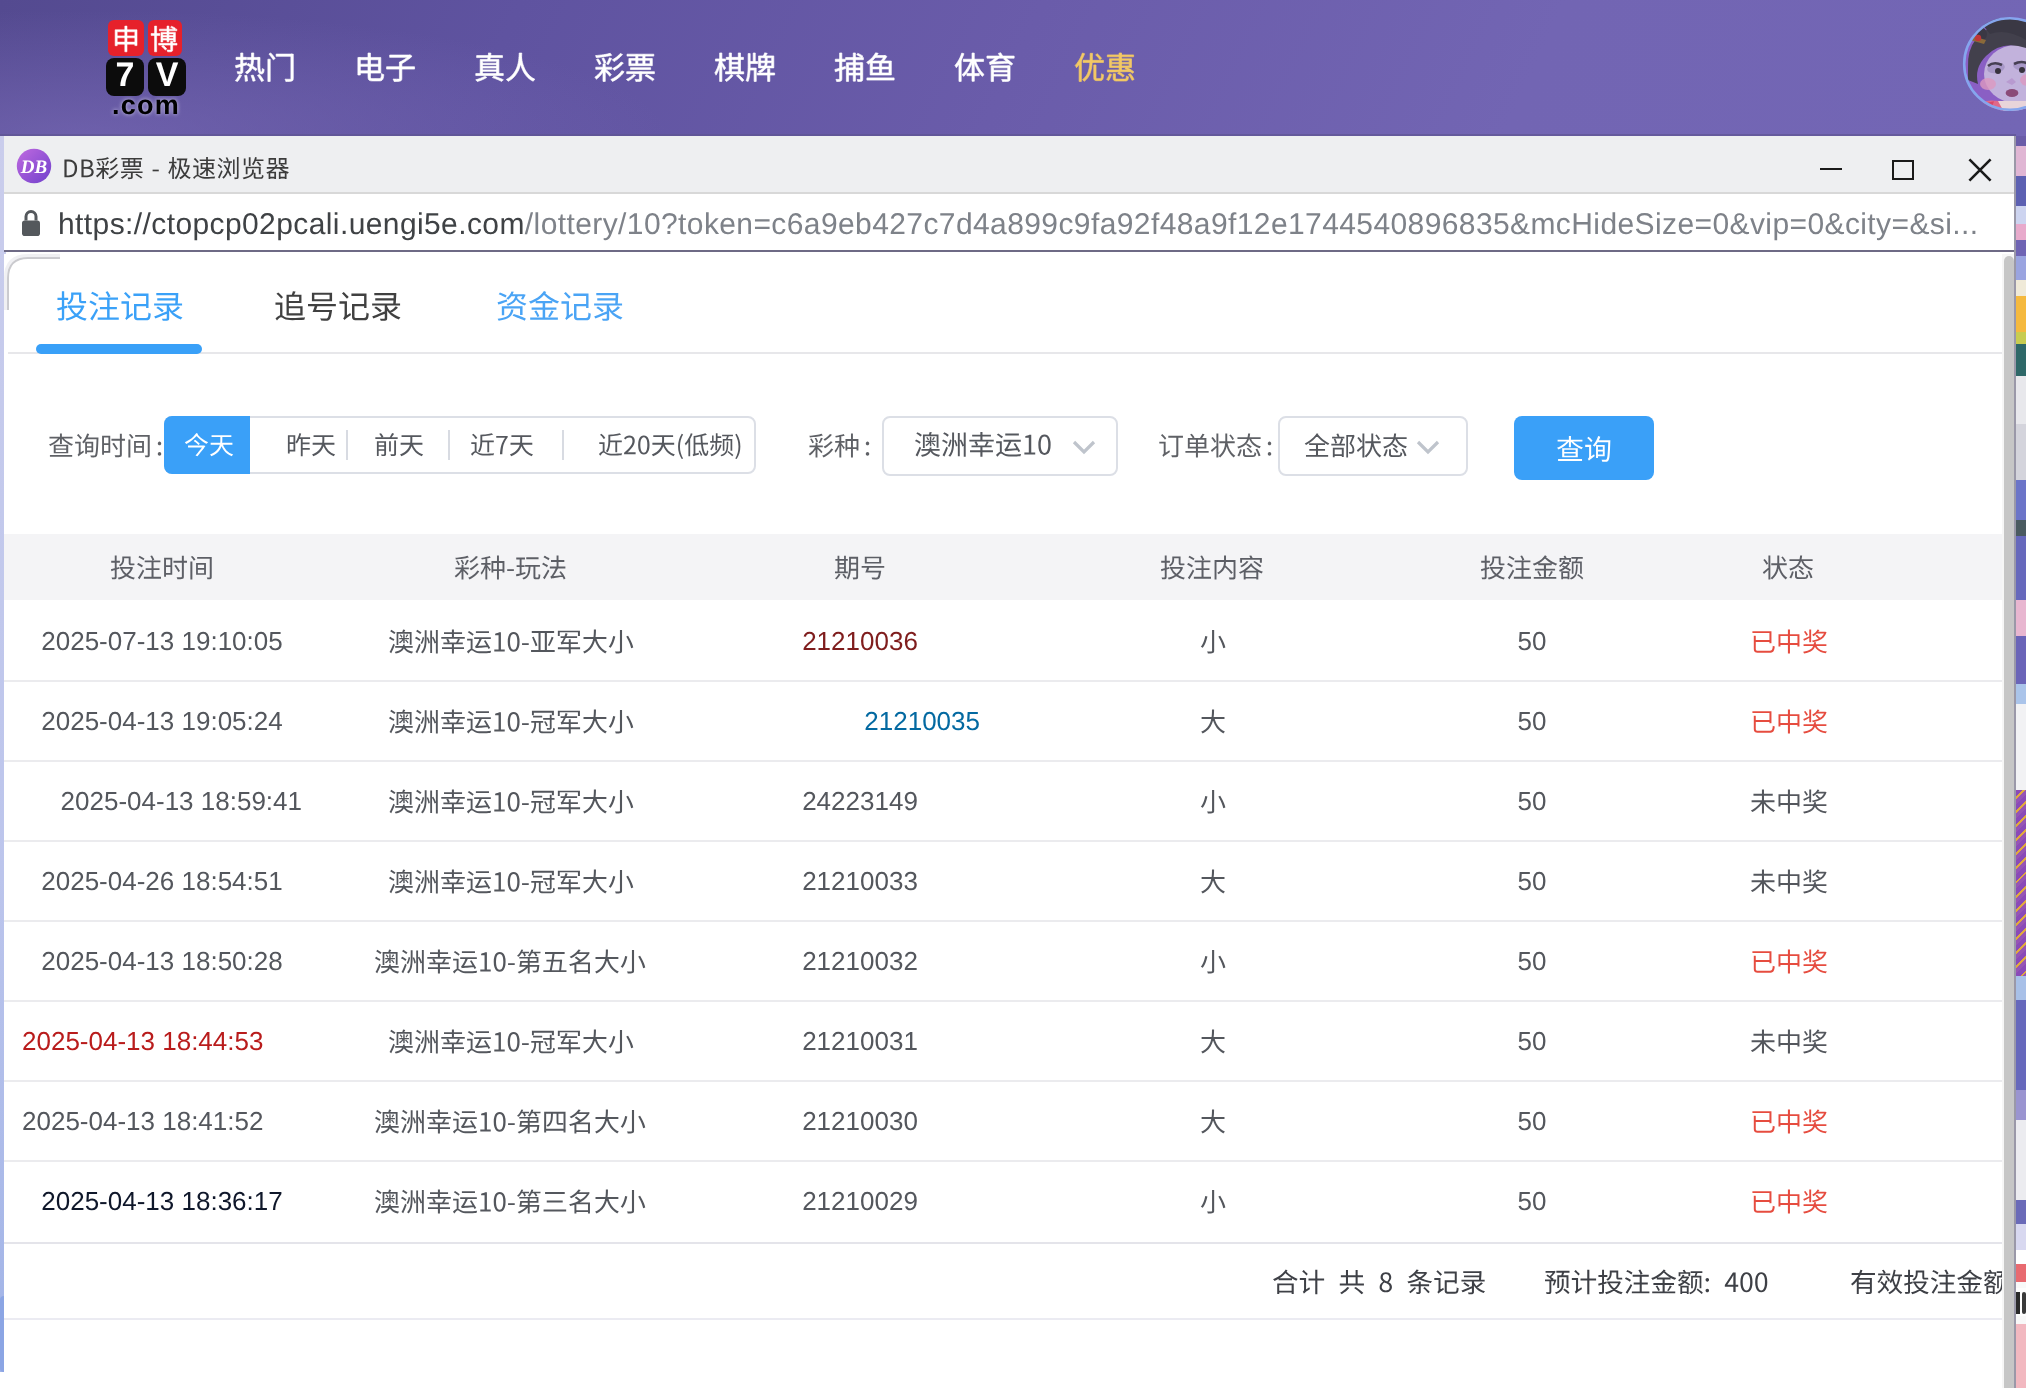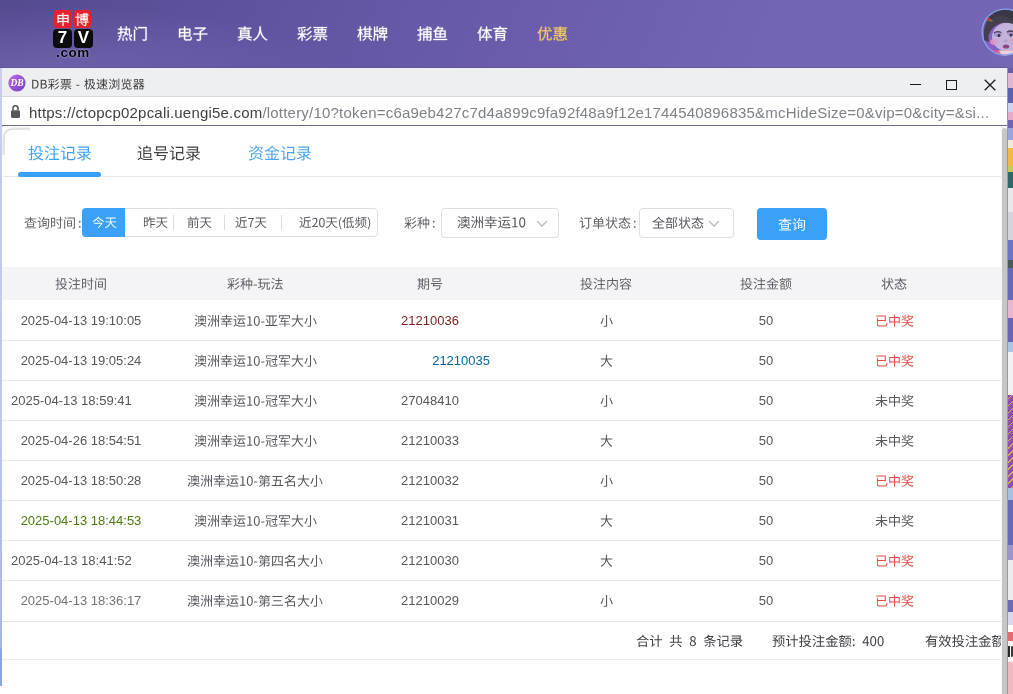--- a/index.html
+++ b/index.html
@@ -441,21 +441,21 @@
       <use href="#c91d1" x="2000"></use>
       <use href="#c989d" x="3000"></use>
     </g>
   </svg>
 <svg style="position:absolute;left:881.0px;top:274.2px;overflow:visible" width="26" height="20">
     <g transform="translate(0,14.7) scale(0.013000,-0.013000)" fill="#5d5f66">
       <use href="#c72b6" x="0"></use>
       <use href="#c6001" x="1000"></use>
     </g>
   </svg>
-<div class="abs" style="left:11px;top:312.5px;width:140px;text-align:center;font-size:13px;color:#54575d;white-space:nowrap">2025-04-13 19:10:05</div>
+<div class="abs" style="left:11px;top:312.5px;width:140px;text-align:center;font-size:13px;color:#54575d;white-space:nowrap">2025-07-13 19:10:05</div>
 <svg style="position:absolute;left:193.83499999999998px;top:311.2px;overflow:visible" width="123" height="20">
     <g transform="translate(0,14.7) scale(0.013000,-0.013000)" fill="#54575d">
       <use href="#c6fb3" x="0"></use>
       <use href="#c6d32" x="1000"></use>
       <use href="#c5e78" x="2000"></use>
       <use href="#c8fd0" x="3000"></use>
       <use href="#c31" x="4000"></use>
       <use href="#c30" x="4555"></use>
       <use href="#c2d" x="5110"></use>
       <use href="#c4e9a" x="5457"></use>
@@ -503,37 +503,37 @@
   </svg>
 <div class="abs" style="left:706px;top:352.5px;width:120px;text-align:center;font-size:13px;color:#54575d">50</div>
 <svg style="position:absolute;left:874.5px;top:351.2px;overflow:visible" width="39" height="20">
     <g transform="translate(0,14.7) scale(0.013000,-0.013000)" fill="#e64c3f">
       <use href="#c5df2" x="0"></use>
       <use href="#c4e2d" x="1000"></use>
       <use href="#c5956" x="2000"></use>
     </g>
   </svg>
 <div class="abs" style="left:2px;top:380px;width:999px;height:1px;background:#ebebee"></div>
-<div class="abs" style="left:11px;top:392.5px;width:140px;text-align:left;font-size:13px;color:#54575d;white-space:nowrap">2025-04-13 18:59:41</div>
+<div class="abs" style="left:11px;top:392.5px;width:140px;text-align:right;font-size:13px;color:#54575d;white-space:nowrap">2025-04-13 18:59:41</div>
 <svg style="position:absolute;left:193.83499999999998px;top:391.2px;overflow:visible" width="123" height="20">
     <g transform="translate(0,14.7) scale(0.013000,-0.013000)" fill="#54575d">
       <use href="#c6fb3" x="0"></use>
       <use href="#c6d32" x="1000"></use>
       <use href="#c5e78" x="2000"></use>
       <use href="#c8fd0" x="3000"></use>
       <use href="#c31" x="4000"></use>
       <use href="#c30" x="4555"></use>
       <use href="#c2d" x="5110"></use>
       <use href="#c51a0" x="5457"></use>
       <use href="#c519b" x="6457"></use>
       <use href="#c5927" x="7457"></use>
       <use href="#c5c0f" x="8457"></use>
     </g>
   </svg>
-<div class="abs" style="left:370px;top:392.5px;width:120px;text-align:center;font-size:13px;color:#54575d">27048410</div>
+<div class="abs" style="left:370px;top:392.5px;width:120px;text-align:center;font-size:13px;color:#54575d">24223149</div>
 <svg style="position:absolute;left:599.5px;top:391.2px;overflow:visible" width="13" height="20">
     <g transform="translate(0,14.7) scale(0.013000,-0.013000)" fill="#54575d">
       <use href="#c5c0f" x="0"></use>
     </g>
   </svg>
 <div class="abs" style="left:706px;top:392.5px;width:120px;text-align:center;font-size:13px;color:#54575d">50</div>
 <svg style="position:absolute;left:874.5px;top:391.2px;overflow:visible" width="39" height="20">
     <g transform="translate(0,14.7) scale(0.013000,-0.013000)" fill="#54575d">
       <use href="#c672a" x="0"></use>
       <use href="#c4e2d" x="1000"></use>
@@ -597,21 +597,21 @@
   </svg>
 <div class="abs" style="left:706px;top:472.5px;width:120px;text-align:center;font-size:13px;color:#54575d">50</div>
 <svg style="position:absolute;left:874.5px;top:471.2px;overflow:visible" width="39" height="20">
     <g transform="translate(0,14.7) scale(0.013000,-0.013000)" fill="#e64c3f">
       <use href="#c5df2" x="0"></use>
       <use href="#c4e2d" x="1000"></use>
       <use href="#c5956" x="2000"></use>
     </g>
   </svg>
 <div class="abs" style="left:2px;top:500px;width:999px;height:1px;background:#ebebee"></div>
-<div class="abs" style="left:11px;top:512.5px;width:140px;text-align:center;font-size:13px;color:#4d7c0f;white-space:nowrap">2025-04-13 18:44:53</div>
+<div class="abs" style="left:11px;top:512.5px;width:140px;font-size:13px;color:#b91c1c;white-space:nowrap">2025-04-13 18:44:53</div>
 <svg style="position:absolute;left:193.83499999999998px;top:511.2px;overflow:visible" width="123" height="20">
     <g transform="translate(0,14.7) scale(0.013000,-0.013000)" fill="#54575d">
       <use href="#c6fb3" x="0"></use>
       <use href="#c6d32" x="1000"></use>
       <use href="#c5e78" x="2000"></use>
       <use href="#c8fd0" x="3000"></use>
       <use href="#c31" x="4000"></use>
       <use href="#c30" x="4555"></use>
       <use href="#c2d" x="5110"></use>
       <use href="#c51a0" x="5457"></use>
@@ -660,21 +660,21 @@
   </svg>
 <div class="abs" style="left:706px;top:552.5px;width:120px;text-align:center;font-size:13px;color:#54575d">50</div>
 <svg style="position:absolute;left:874.5px;top:551.2px;overflow:visible" width="39" height="20">
     <g transform="translate(0,14.7) scale(0.013000,-0.013000)" fill="#e64c3f">
       <use href="#c5df2" x="0"></use>
       <use href="#c4e2d" x="1000"></use>
       <use href="#c5956" x="2000"></use>
     </g>
   </svg>
 <div class="abs" style="left:2px;top:580px;width:999px;height:1px;background:#ebebee"></div>
-<div class="abs" style="left:11px;top:592.5px;width:140px;text-align:center;font-size:13px;color:#737373;white-space:nowrap">2025-04-13 18:36:17</div>
+<div class="abs" style="left:11px;top:592.5px;width:140px;text-align:center;font-size:13px;color:#0f172a;white-space:nowrap">2025-04-13 18:36:17</div>
 <svg style="position:absolute;left:187.33499999999998px;top:591.2px;overflow:visible" width="136" height="20">
     <g transform="translate(0,14.7) scale(0.013000,-0.013000)" fill="#54575d">
       <use href="#c6fb3" x="0"></use>
       <use href="#c6d32" x="1000"></use>
       <use href="#c5e78" x="2000"></use>
       <use href="#c8fd0" x="3000"></use>
       <use href="#c31" x="4000"></use>
       <use href="#c30" x="4555"></use>
       <use href="#c2d" x="5110"></use>
       <use href="#c7b2c" x="5457"></use>

